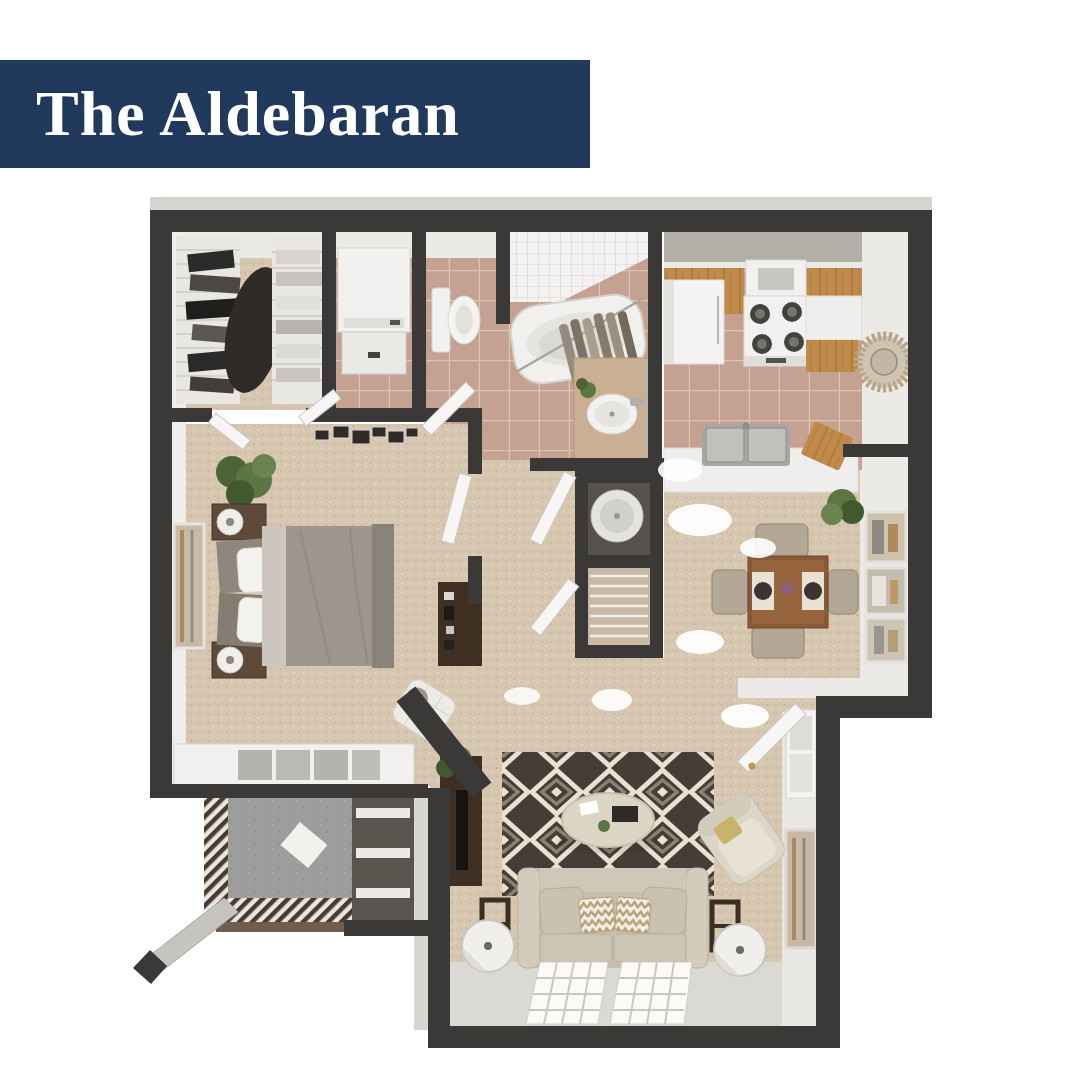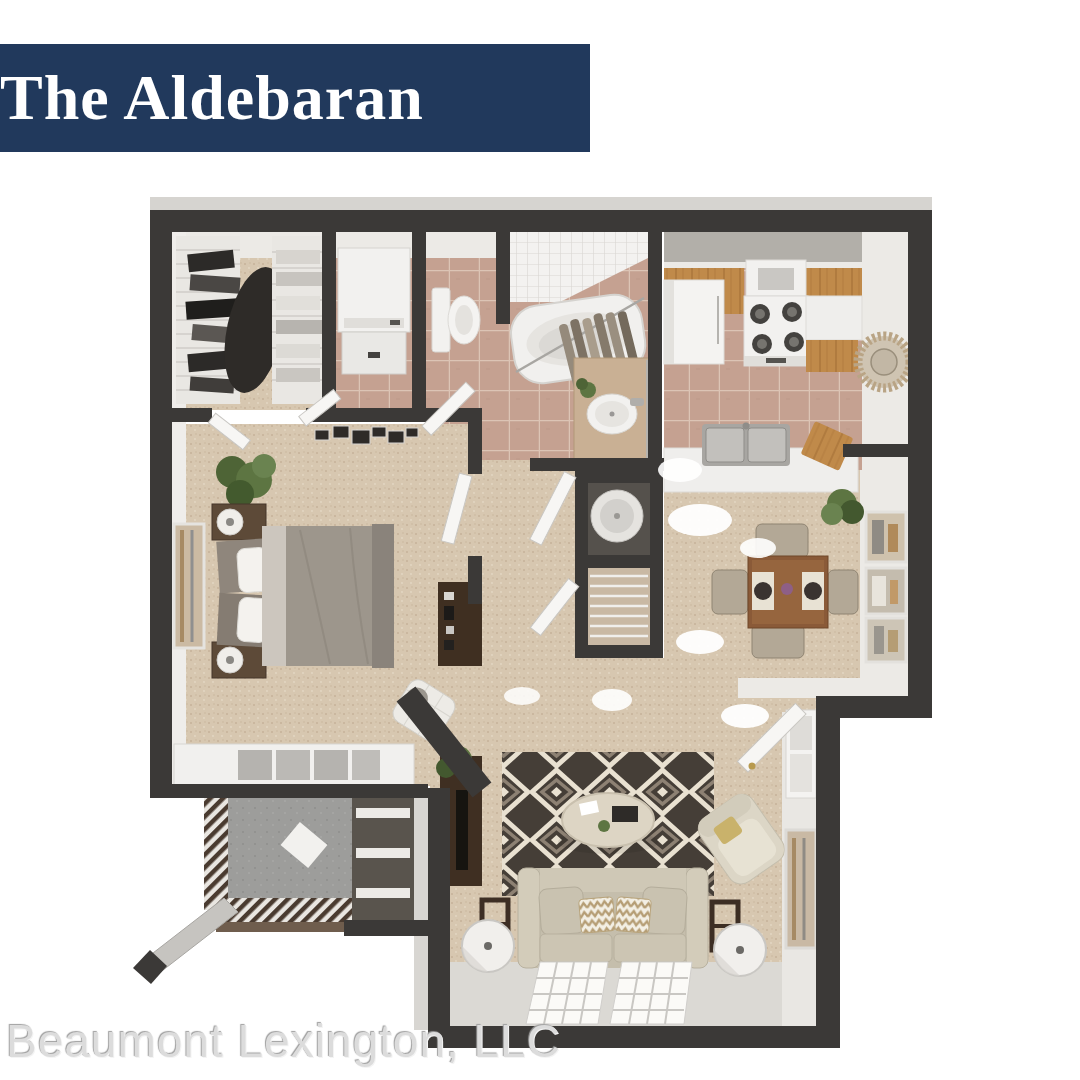--- a/index.html
+++ b/index.html
@@ -1,20 +1,20 @@
 <!DOCTYPE html>
 <html><head>
 <meta charset="utf-8">
 <style>
   html,body{margin:0;padding:0;background:#ffffff;}
   .stage{position:relative;width:1080px;height:1080px;background:#ffffff;overflow:hidden;
          font-family:"Liberation Sans",sans-serif;}
   .stage svg{display:block;position:absolute;left:0;top:0;}
-  .banner{position:absolute;left:0;top:44px;width:590px;height:108px;background:#21395c;
-          display:flex;align-items:center;box-sizing:border-box;z-index:3;}
+  .banner{position:absolute;left:0;top:60px;width:590px;height:108px;background:#21395c;
+          display:flex;align-items:center;box-sizing:border-box;padding-left:36px;z-index:3;}
   .banner-title{font-family:"Liberation Serif",serif;font-weight:700;font-size:64px;
                 color:#ffffff;letter-spacing:1px;white-space:nowrap;}
   .watermark{position:absolute;left:6px;top:1014px;z-index:4;font-size:46px;letter-spacing:1px;
              color:#dcdcdc;white-space:nowrap;
              text-shadow:1px 1px 0 #f4f4f4,-1px -1px 1px #9f9f9f;}
 </style>
 </head>
 <body>
 
 <div class="stage">
@@ -472,15 +472,14 @@
   <ellipse cx="745" cy="716" rx="24" ry="12" opacity="0.95"></ellipse>
   <ellipse cx="680" cy="470" rx="22" ry="12" opacity="0.9"></ellipse>
   <ellipse cx="522" cy="696" rx="18" ry="9" opacity="0.85"></ellipse>
 </g>
 </svg>
 
 <div class="banner">
   <span class="banner-title">The Aldebaran</span>
 </div>
 
-<div class="watermark">Beaumont Lexington, LLC</div>
 
 </div>
 
 </body></html>

